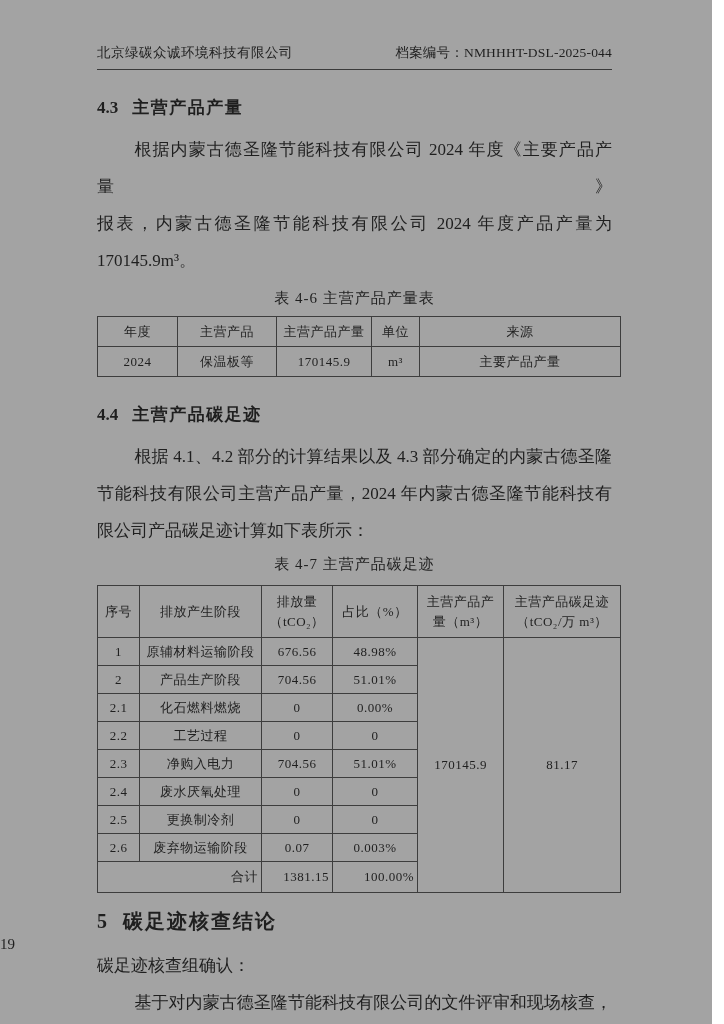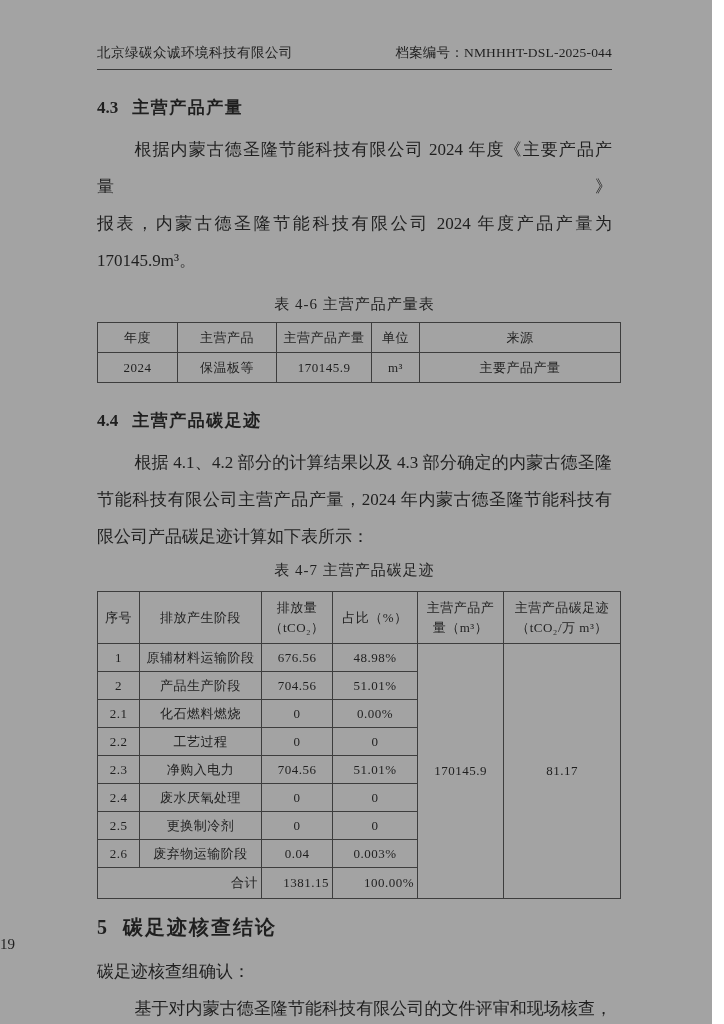--- a/index.html
+++ b/index.html
@@ -52,21 +52,21 @@
   }
   .para .pline.first { text-indent: 2.2em; }
   .para .pline.last { text-align: left; text-align-last: auto; }
   
   .tbl-caption {
     text-align: center;
     font-size: 15px;
     letter-spacing: 1px;
     margin-top: 5px;
   }
-  .cap46 { margin-top: 16px; }
+  .cap46 { margin-top: 10px; }
   .cap47 { margin-top: 6px; }
   
   table {
     border-collapse: collapse;
     table-layout: fixed;
     width: 523px;
     font-size: 13px;
   }
   .tbl46 { margin-top: 8px; }
   .tbl47 { margin-top: 11px; }
@@ -212,21 +212,21 @@
       </tr>
       <tr>
         <td>2.5</td>
         <td>更换制冷剂</td>
         <td>0</td>
         <td>0</td>
       </tr>
       <tr>
         <td>2.6</td>
         <td>废弃物运输阶段</td>
-        <td>0.04</td>
+        <td>0.07</td>
         <td>0.003%</td>
       </tr>
       <tr class="total-row">
         <td colspan="2">合计</td>
         <td>1381.15</td>
         <td>100.00%</td>
       </tr>
     </tbody>
   </table>
 

